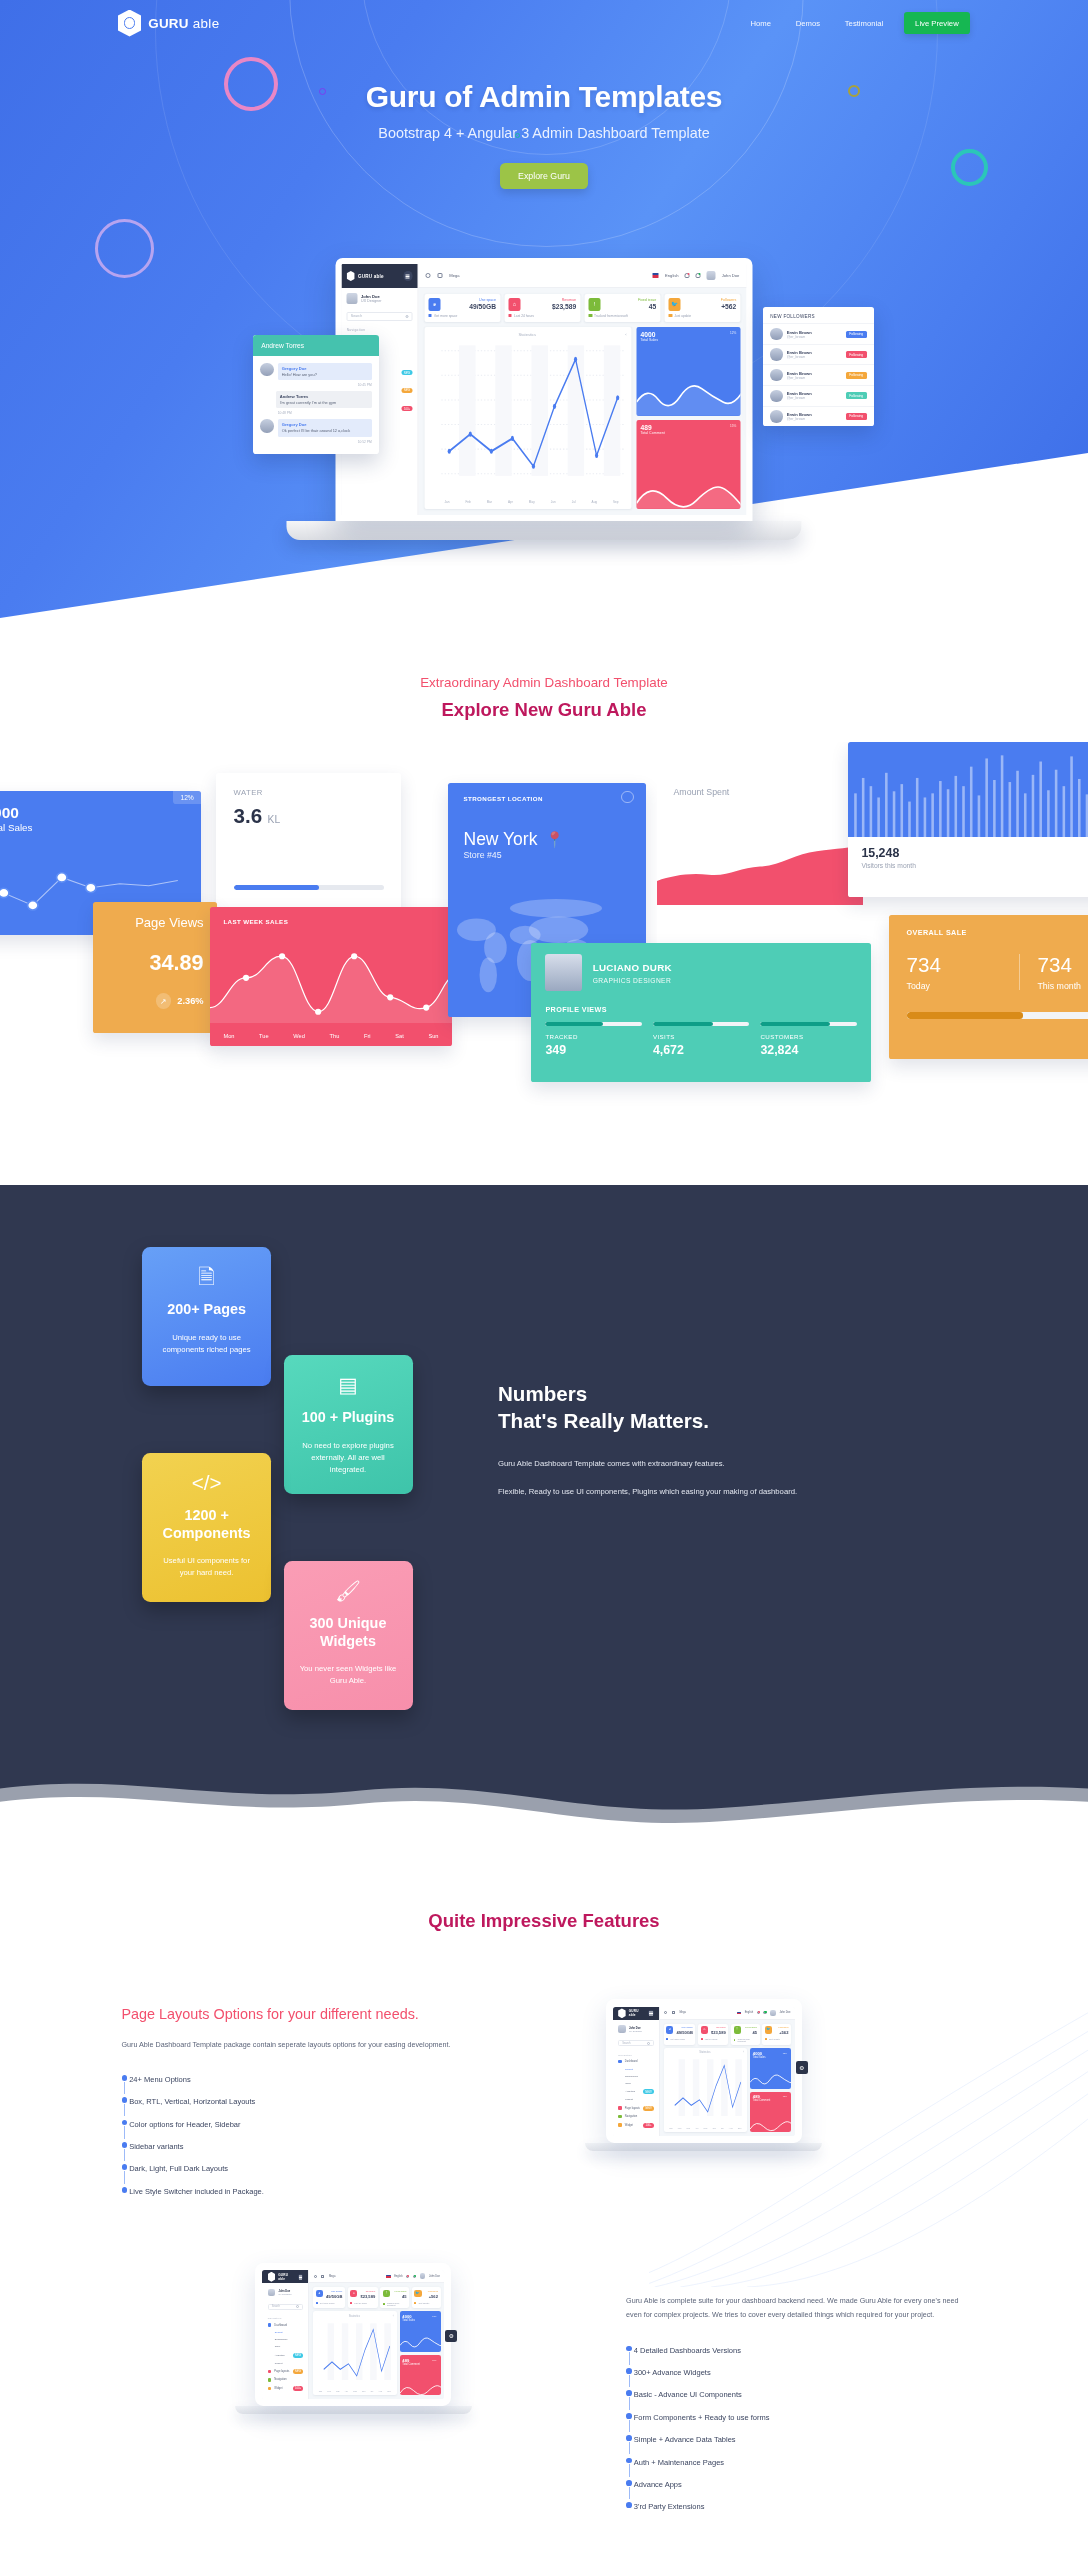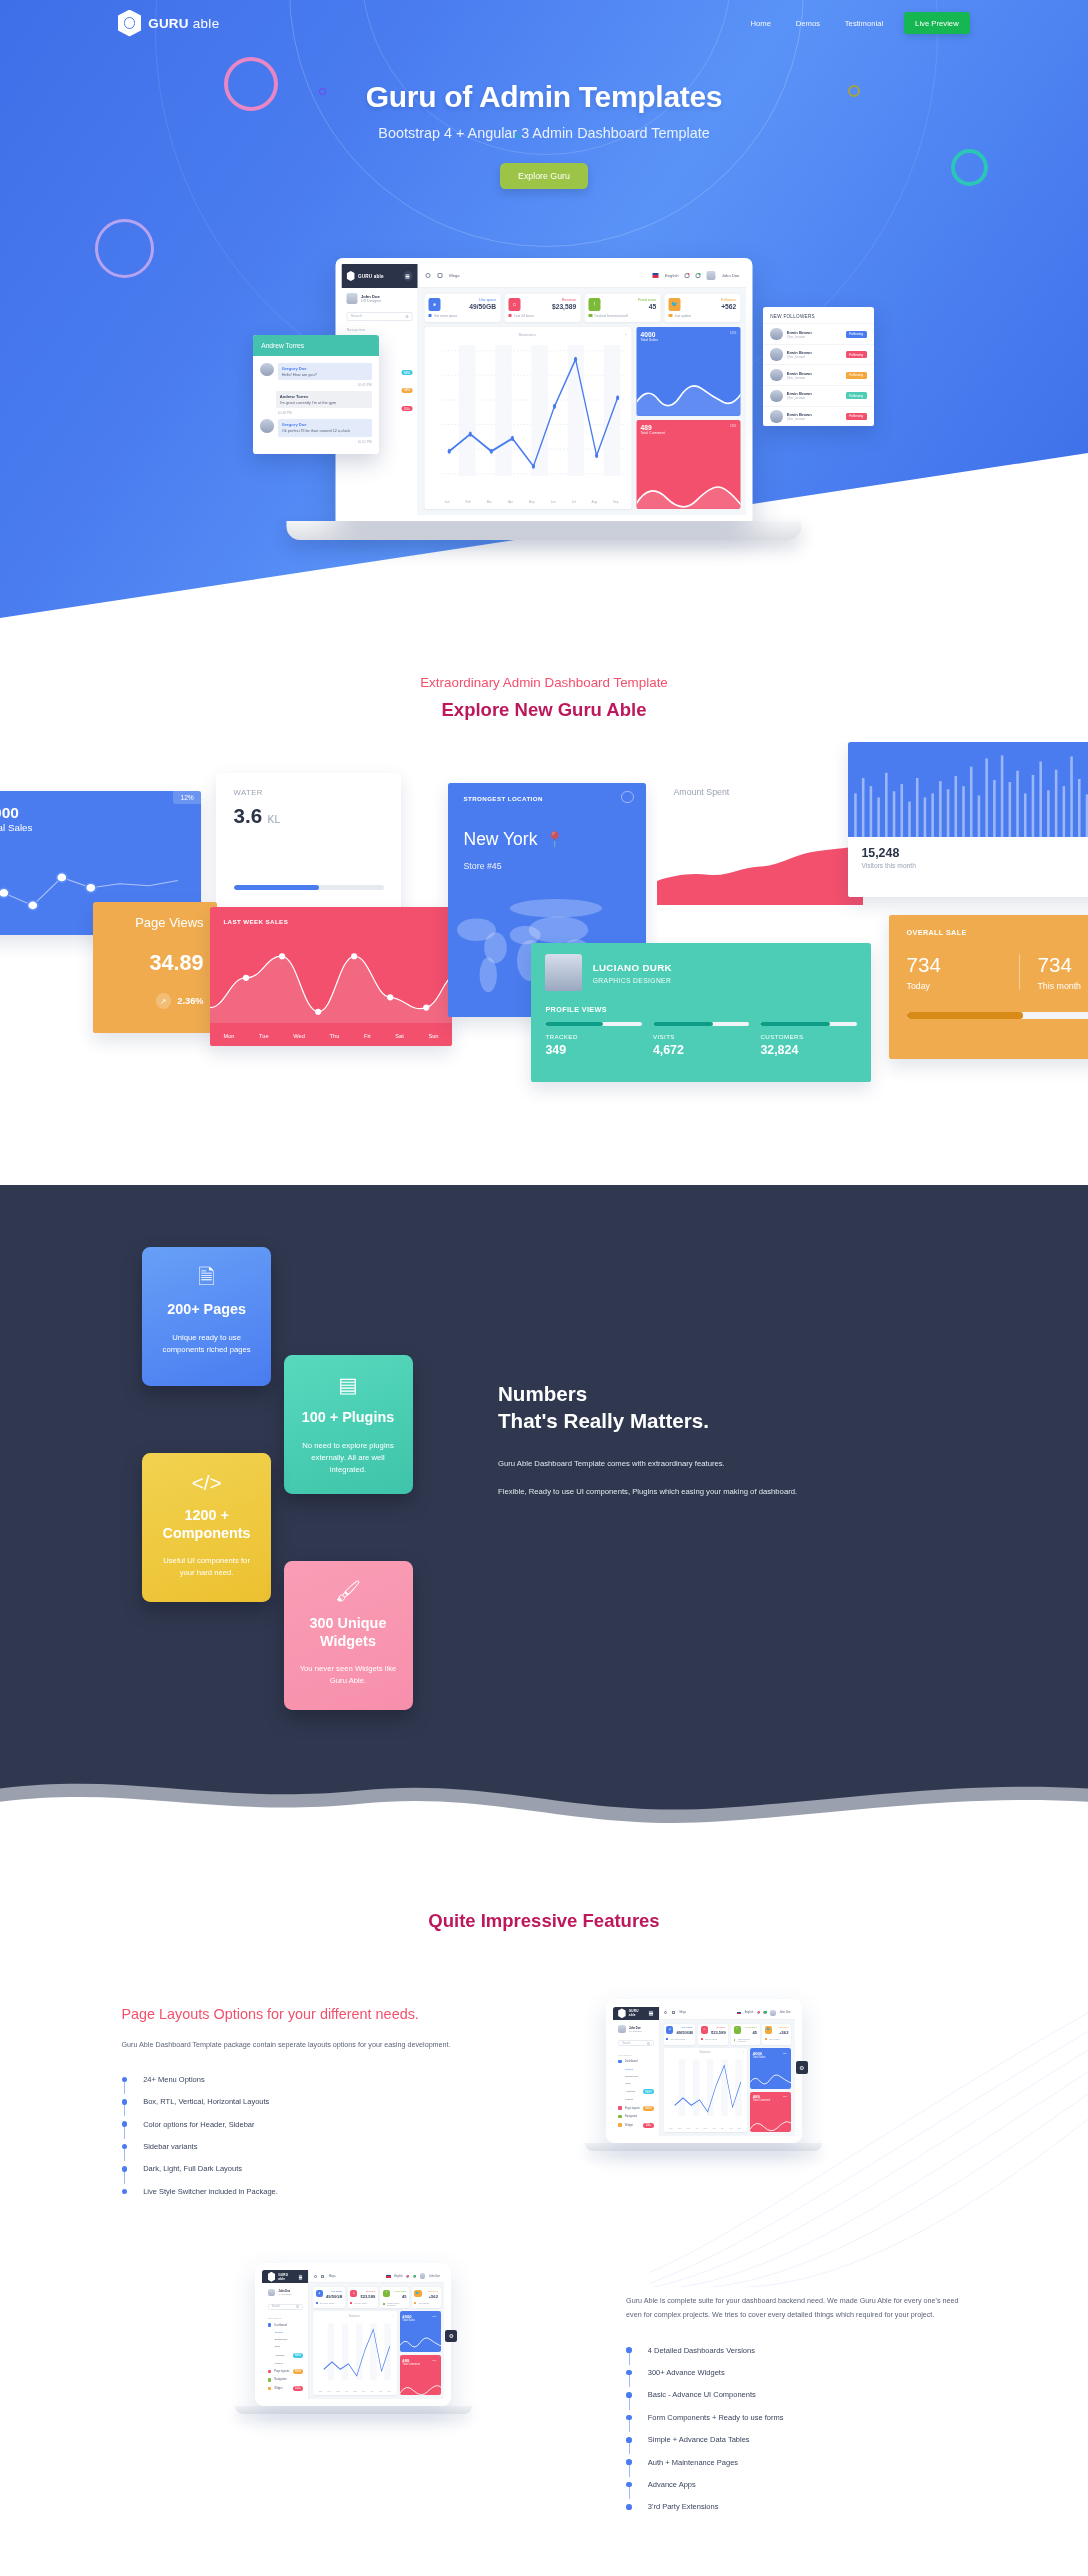--- a/index.html
+++ b/index.html
@@ -263,21 +263,21 @@
 
   .wave { position: absolute; left: 0; bottom: 0; width: 1088px; height: 103px; }
 
   
   .features { position: relative; width: 1088px; background: #fff; padding: 57px 0 72px; overflow: hidden; }
   .feat-row { width: 845px; margin: 0 auto; display: flex; align-items: flex-start; }
   .feat-copy { width: 340px; padding-top: 15.5px; }
   .feat-h { color: #f2506d; font-size: 14.4px; line-height: 1.35; font-weight: 400; }
   .feat-p { color: #5b6479; font-size: 7.2px; line-height: 2.0; margin-top: 13.4px; }
   .feat-list { margin-top: 23px; }
-  .feat-item { display: flex; align-items: center; gap: 16px; position: relative; padding: 0 0 13.4px 0; }
+  .feat-item { display: flex; align-items: flex-start; gap: 2px; position: relative; padding: 0 0 13.4px 0; }
   .feat-item:last-child { padding-bottom: 0; }
   .dotb { width: 5.7px; height: 5.7px; border-radius: 50%; background: #4a7cf0; flex: 0 0 auto; position: relative; z-index: 2; }
   .feat-item:not(:last-child)::before {
     content: ''; position: absolute; left: 2.6px; top: 6.7px; width: 0.8px; height: 12.4px; background: #9dbaf8;
   }
   .feat-txt { color: #3b4560; font-size: 7.5px; }
 
   .feat-visual { flex: 1; display: flex; justify-content: center; padding-top: 10.3px; position: relative; }
 
   .tab-frame {
@@ -701,21 +701,21 @@
     </div>
   </div>
 
   <div class="wc wc-loc sh" style="left:448px;top:41px;width:198px;height:234px;padding:12.4px 15.5px;">
     <div class="w-cap">STRONGEST LOCATION</div>
     <div style="width:12.4px;height:12.4px;border:1.5px solid rgba(255,255,255,.45);border-radius:50%;position:absolute;right:12.4px;top:8.2px;"></div>
     <div style="margin-top:27px;display:flex;align-items:center;gap:8.2px;">
       <span style="font-size:17.5px;font-weight:300;">New York</span>
       <span style="font-size:15.5px;opacity:.75;">📍</span>
     </div>
-    <div style="font-size:8.8px;font-weight:300;margin-top:11px;opacity:.9;">Store #45</div>
+    <div style="font-size:8.8px;font-weight:300;margin-top:0;opacity:.9;">Store #45</div>
     <svg style="position:absolute;left:0;bottom:0;width:100%;height:118px;" viewBox="0 0 385 230">
       <g fill="rgba(255,255,255,.25)">
         <ellipse cx="55" cy="60" rx="38" ry="22"></ellipse>
           <ellipse cx="92" cy="95" rx="22" ry="30"></ellipse>
         <ellipse cx="78" cy="148" rx="17" ry="34"></ellipse>
           <ellipse cx="150" cy="70" rx="30" ry="18"></ellipse>
         <ellipse cx="160" cy="120" rx="26" ry="40"></ellipse>
           <ellipse cx="215" cy="60" rx="58" ry="26"></ellipse>
         <ellipse cx="250" cy="105" rx="30" ry="26"></ellipse>
           <ellipse cx="300" cy="130" rx="22" ry="16"></ellipse>

